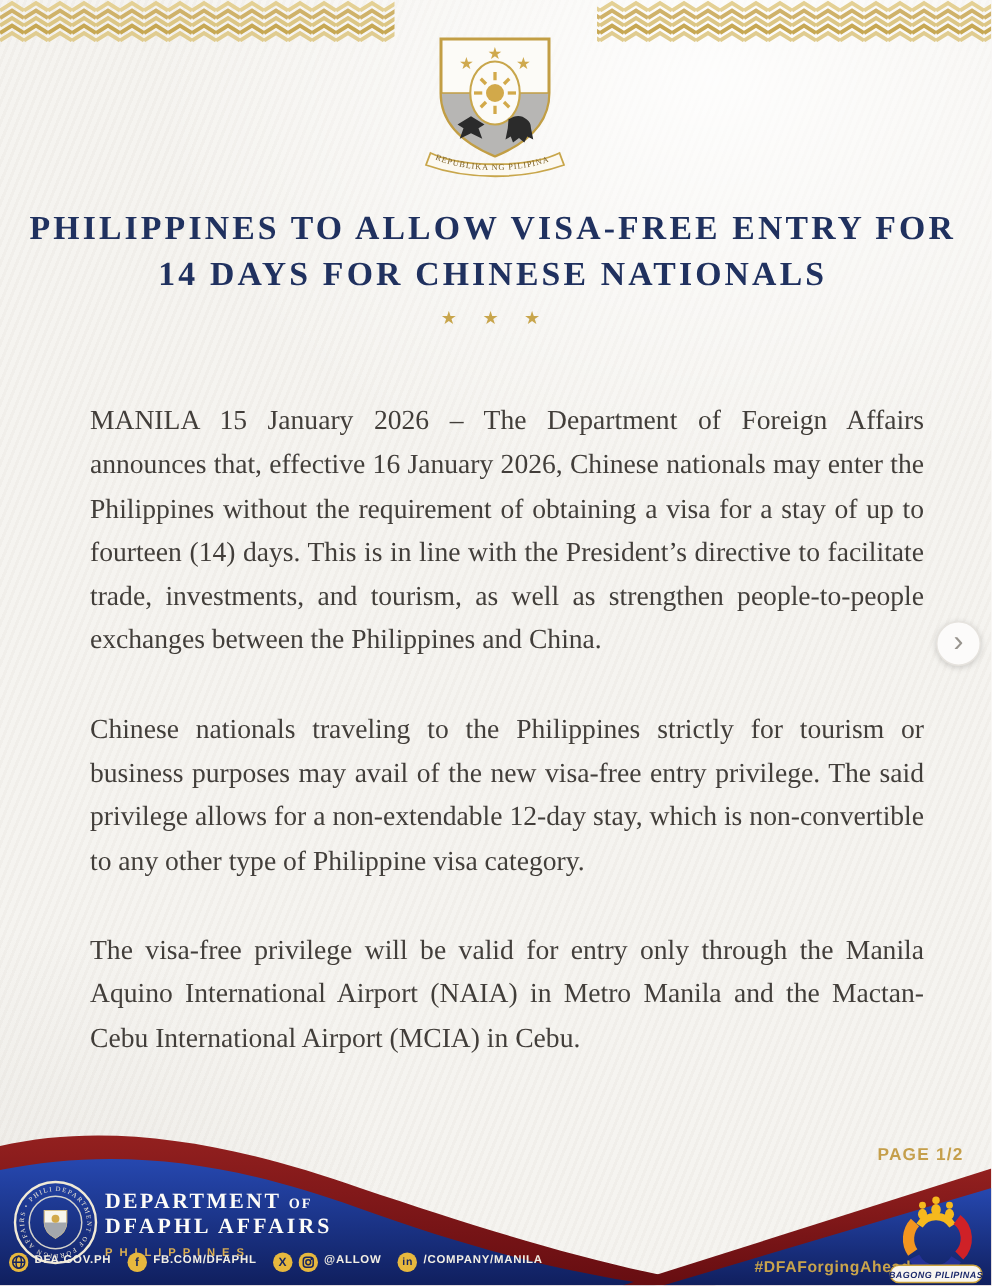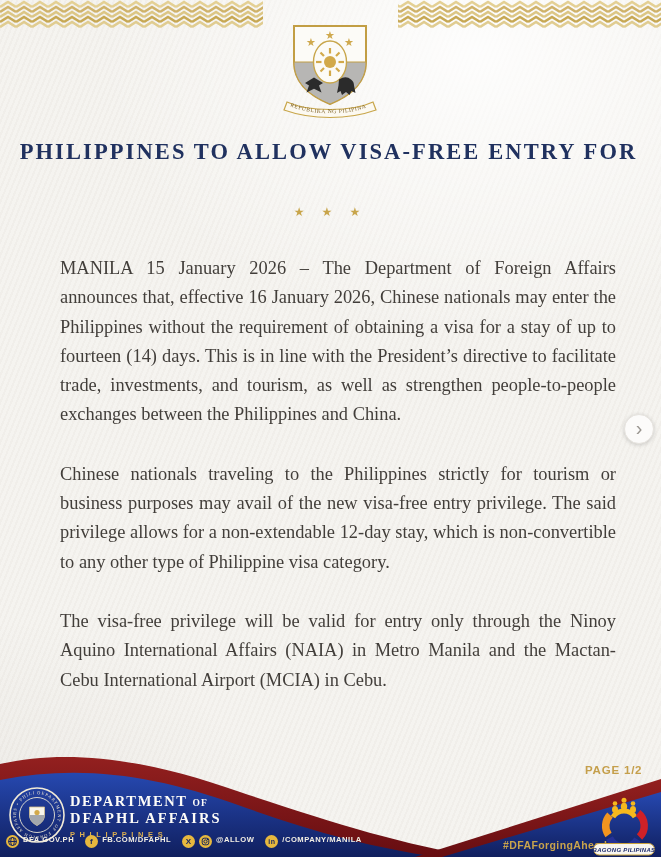--- a/index.html
+++ b/index.html
@@ -31,21 +31,21 @@
     left:0;top:205px;width:661px;text-align:center;
     color:#c8a54b;font-size:12px;letter-spacing:7px;
   }
 
   
   .body-copy{
     left:60px;top:254px;width:556px;
     color:#423e3a;font-size:18.4px;line-height:29.3px;
     text-align:justify;
   }
-  .body-copy p{margin:0 0 30px 0;}
+  .body-copy p{margin:12px 0 30px 0;}
 
   
   .next-btn{
     left:624px;top:414px;width:30px;height:30px;border-radius:50%;
     background:#fcfbfa;border:1px solid #e6e3de;box-shadow:0 1px 4px rgba(0,0,0,.18);
     display:flex;align-items:center;justify-content:center;cursor:pointer;
     color:#98948e;font-family:"Liberation Sans",sans-serif;font-size:20px;line-height:1;
     padding-bottom:2px;box-sizing:border-box;
   }
 
@@ -129,27 +129,28 @@
     <defs>
         <path id="coaArc" d="M14,89 C36,97.5 68,97.5 90,89" fill="none"></path>
       </defs>
     <text font-size="5.6" fill="#7e6227" letter-spacing="0.6">
       <textPath href="#coaArc" startOffset="50%" text-anchor="middle">REPUBLIKA NG PILIPINAS</textPath>
     </text>
   </svg>
 
   <h1 class="layer title" style="margin:0">
     <span>PHILIPPINES TO ALLOW VISA-FREE ENTRY FOR</span>
+    <span>14 DAYS FOR CHINESE NATIONALS</span>
   </h1>
   <div class="layer stars">★ ★ ★</div>
 
   <div class="layer body-copy">
     <p>MANILA 15 January 2026 – The Department of Foreign Affairs announces that, effective 16 January 2026, Chinese nationals may enter the Philippines without the requirement of obtaining a visa for a stay of up to fourteen (14) days. This is in line with the President’s directive to facilitate trade, investments, and tourism, as well as strengthen people-to-people exchanges between the Philippines and China.</p>
     <p>Chinese nationals traveling to the Philippines strictly for tourism or business purposes may avail of the new visa-free entry privilege. The said privilege allows for a non-extendable 12-day stay, which is non-convertible to any other type of Philippine visa category.</p>
-    <p>The visa-free privilege will be valid for entry only through the Ninoy Aquino International Affairs (NAIA) in Metro Manila and the Mactan-Cebu International Airport (MCIA) in Cebu.</p>
+    <p>The visa-free privilege will be valid for entry only through the Manila Aquino International Airport (NAIA) in Metro Manila and the Mactan-Cebu International Airport (MCIA) in Cebu.</p>
   </div>
 
   <div class="layer next-btn">
     <span>›</span>
   </div>
 
   <div class="layer page-label">PAGE 1/2</div>
 
   <svg class="layer footer-wave" width="661" height="135" viewBox="0 0 661 135" preserveAspectRatio="none">
     <defs>

